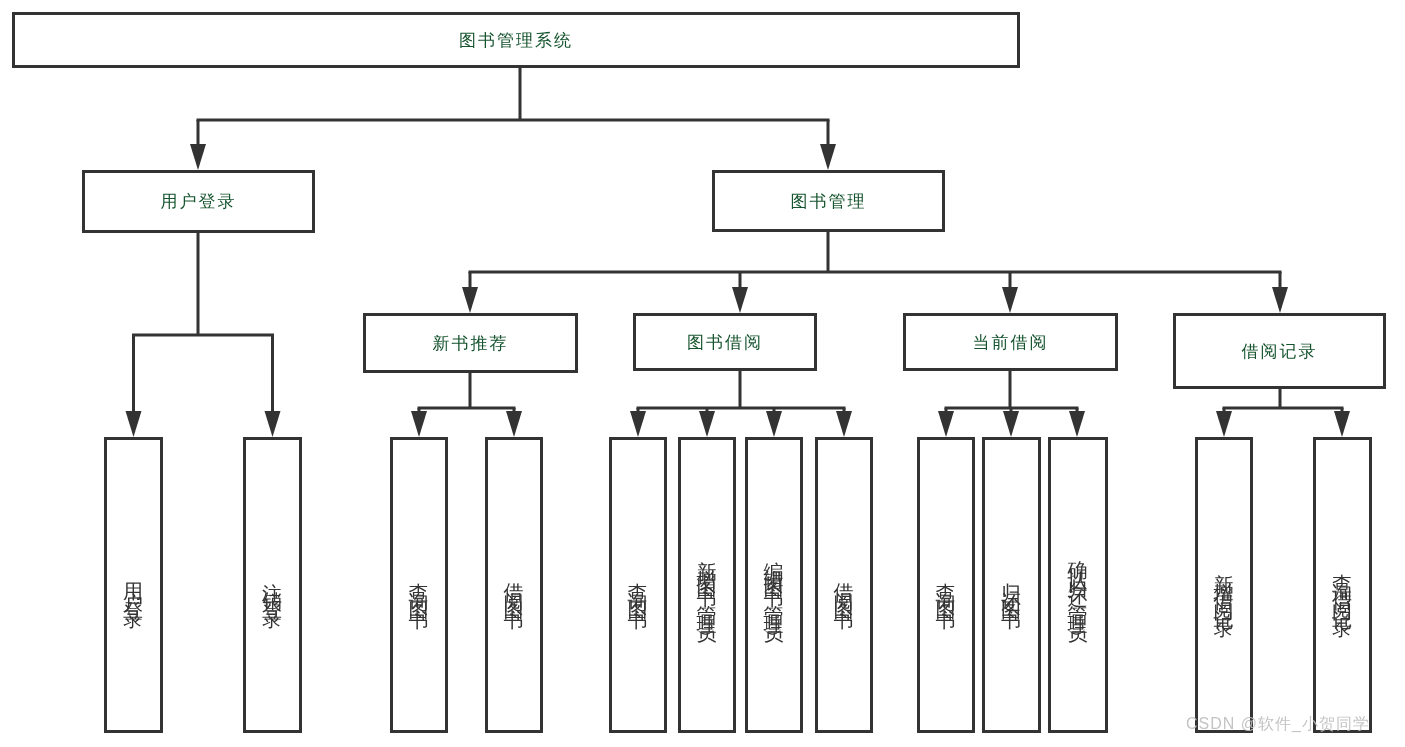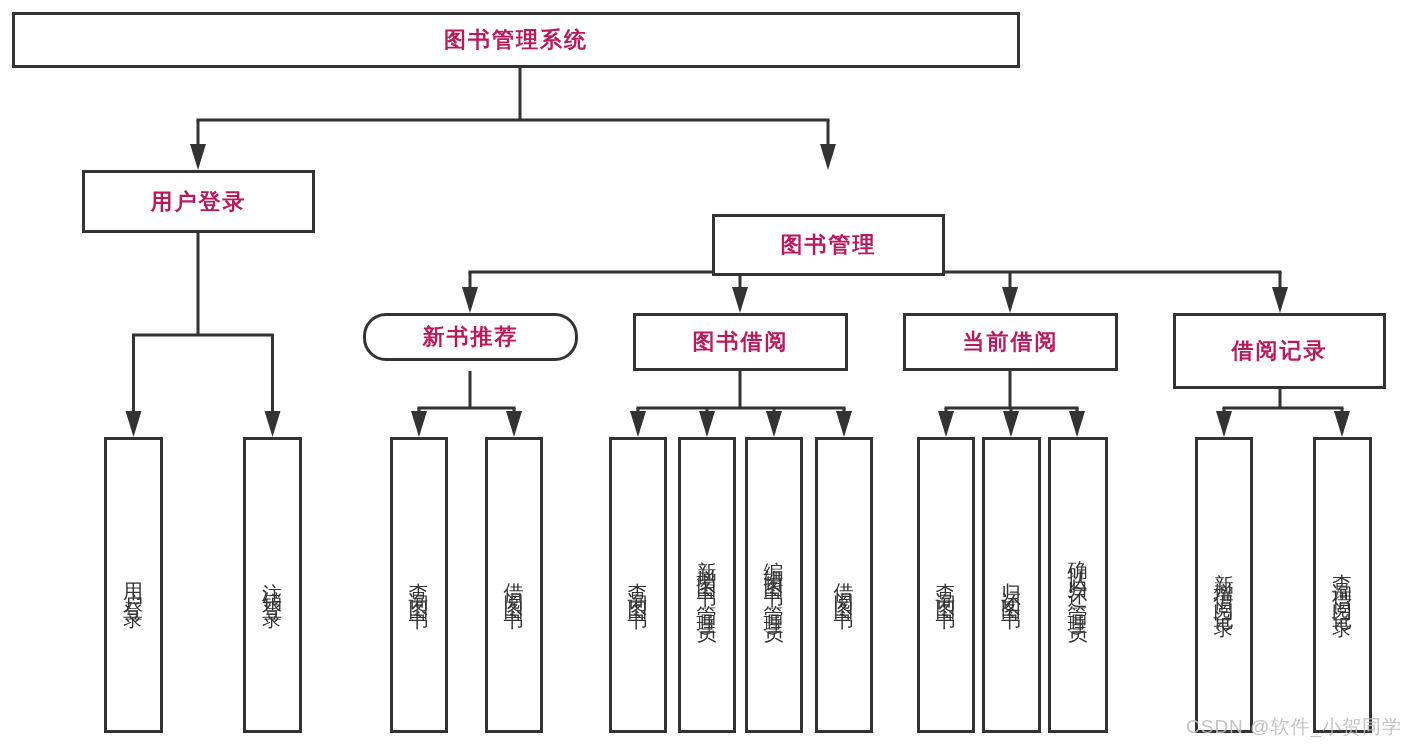--- a/index.html
+++ b/index.html
@@ -7,27 +7,27 @@
     position:relative;width:1405px;height:747px;background:#ffffff;
     font-family:"Liberation Sans","DejaVu Sans",sans-serif;color:#333333;
     overflow:hidden;
   }
   .connectors{position:absolute;left:0;top:0;z-index:1;}
   .node{
     position:absolute;box-sizing:border-box;background:#ffffff;
     border:3px solid #333333;display:flex;align-items:center;justify-content:center;
     z-index:2;
   }
-  .hlabel{font-size:22px;letter-spacing:2px;color:#be185d;white-space:nowrap;font-weight:bold;}
+  .hlabel{font-size:17px;letter-spacing:2px;color:#14532d;white-space:nowrap;}
   .leaf .vlabel{
     writing-mode:vertical-rl;text-orientation:mixed;
     font-size:20px;letter-spacing:9px;color:#333333;line-height:1;
   }
   .watermark{
-    position:absolute;z-index:3;font-size:19px;letter-spacing:1px;
+    position:absolute;z-index:3;font-size:16px;letter-spacing:1px;
     color:#bdbdbd;opacity:0.9;white-space:nowrap;
   }
 </style>
 </head>
 <body>
 
 <div class="canvas">
 
   <svg class="connectors" width="1405" height="747" viewBox="0 0 1405 747">
     <g stroke="#333333" stroke-width="3" fill="none">
@@ -79,28 +79,28 @@
     </g>
   </svg>
 
   <div class="node" style="left:12px;top:12px;width:1008px;height:56px;">
     <span class="hlabel">图书管理系统</span>
   </div>
 
   <div class="node" style="left:82px;top:170px;width:233px;height:63px;">
     <span class="hlabel">用户登录</span>
   </div>
-  <div class="node" style="left:712px;top:170px;width:233px;height:62px;margin-top:44px;">
+  <div class="node" style="left:712px;top:170px;width:233px;height:62px;">
     <span class="hlabel">图书管理</span>
   </div>
 
-  <div class="node" style="left:363px;top:313px;width:215px;height:48px;border-radius:23px;">
+  <div class="node" style="left:363px;top:313px;width:215px;height:60px;">
     <span class="hlabel">新书推荐</span>
   </div>
-  <div class="node" style="left:633px;top:313px;width:215px;height:58px;">
+  <div class="node" style="left:633px;top:313px;width:184px;height:58px;">
     <span class="hlabel">图书借阅</span>
   </div>
   <div class="node" style="left:903px;top:313px;width:215px;height:58px;align-items:center;">
     <span class="hlabel">当前借阅</span>
   </div>
   <div class="node" style="left:1173px;top:313px;width:213px;height:76px;">
     <span class="hlabel">借阅记录</span>
   </div>
 
   <div class="node leaf" style="left:104px;top:437px;width:59px;height:296px;">

